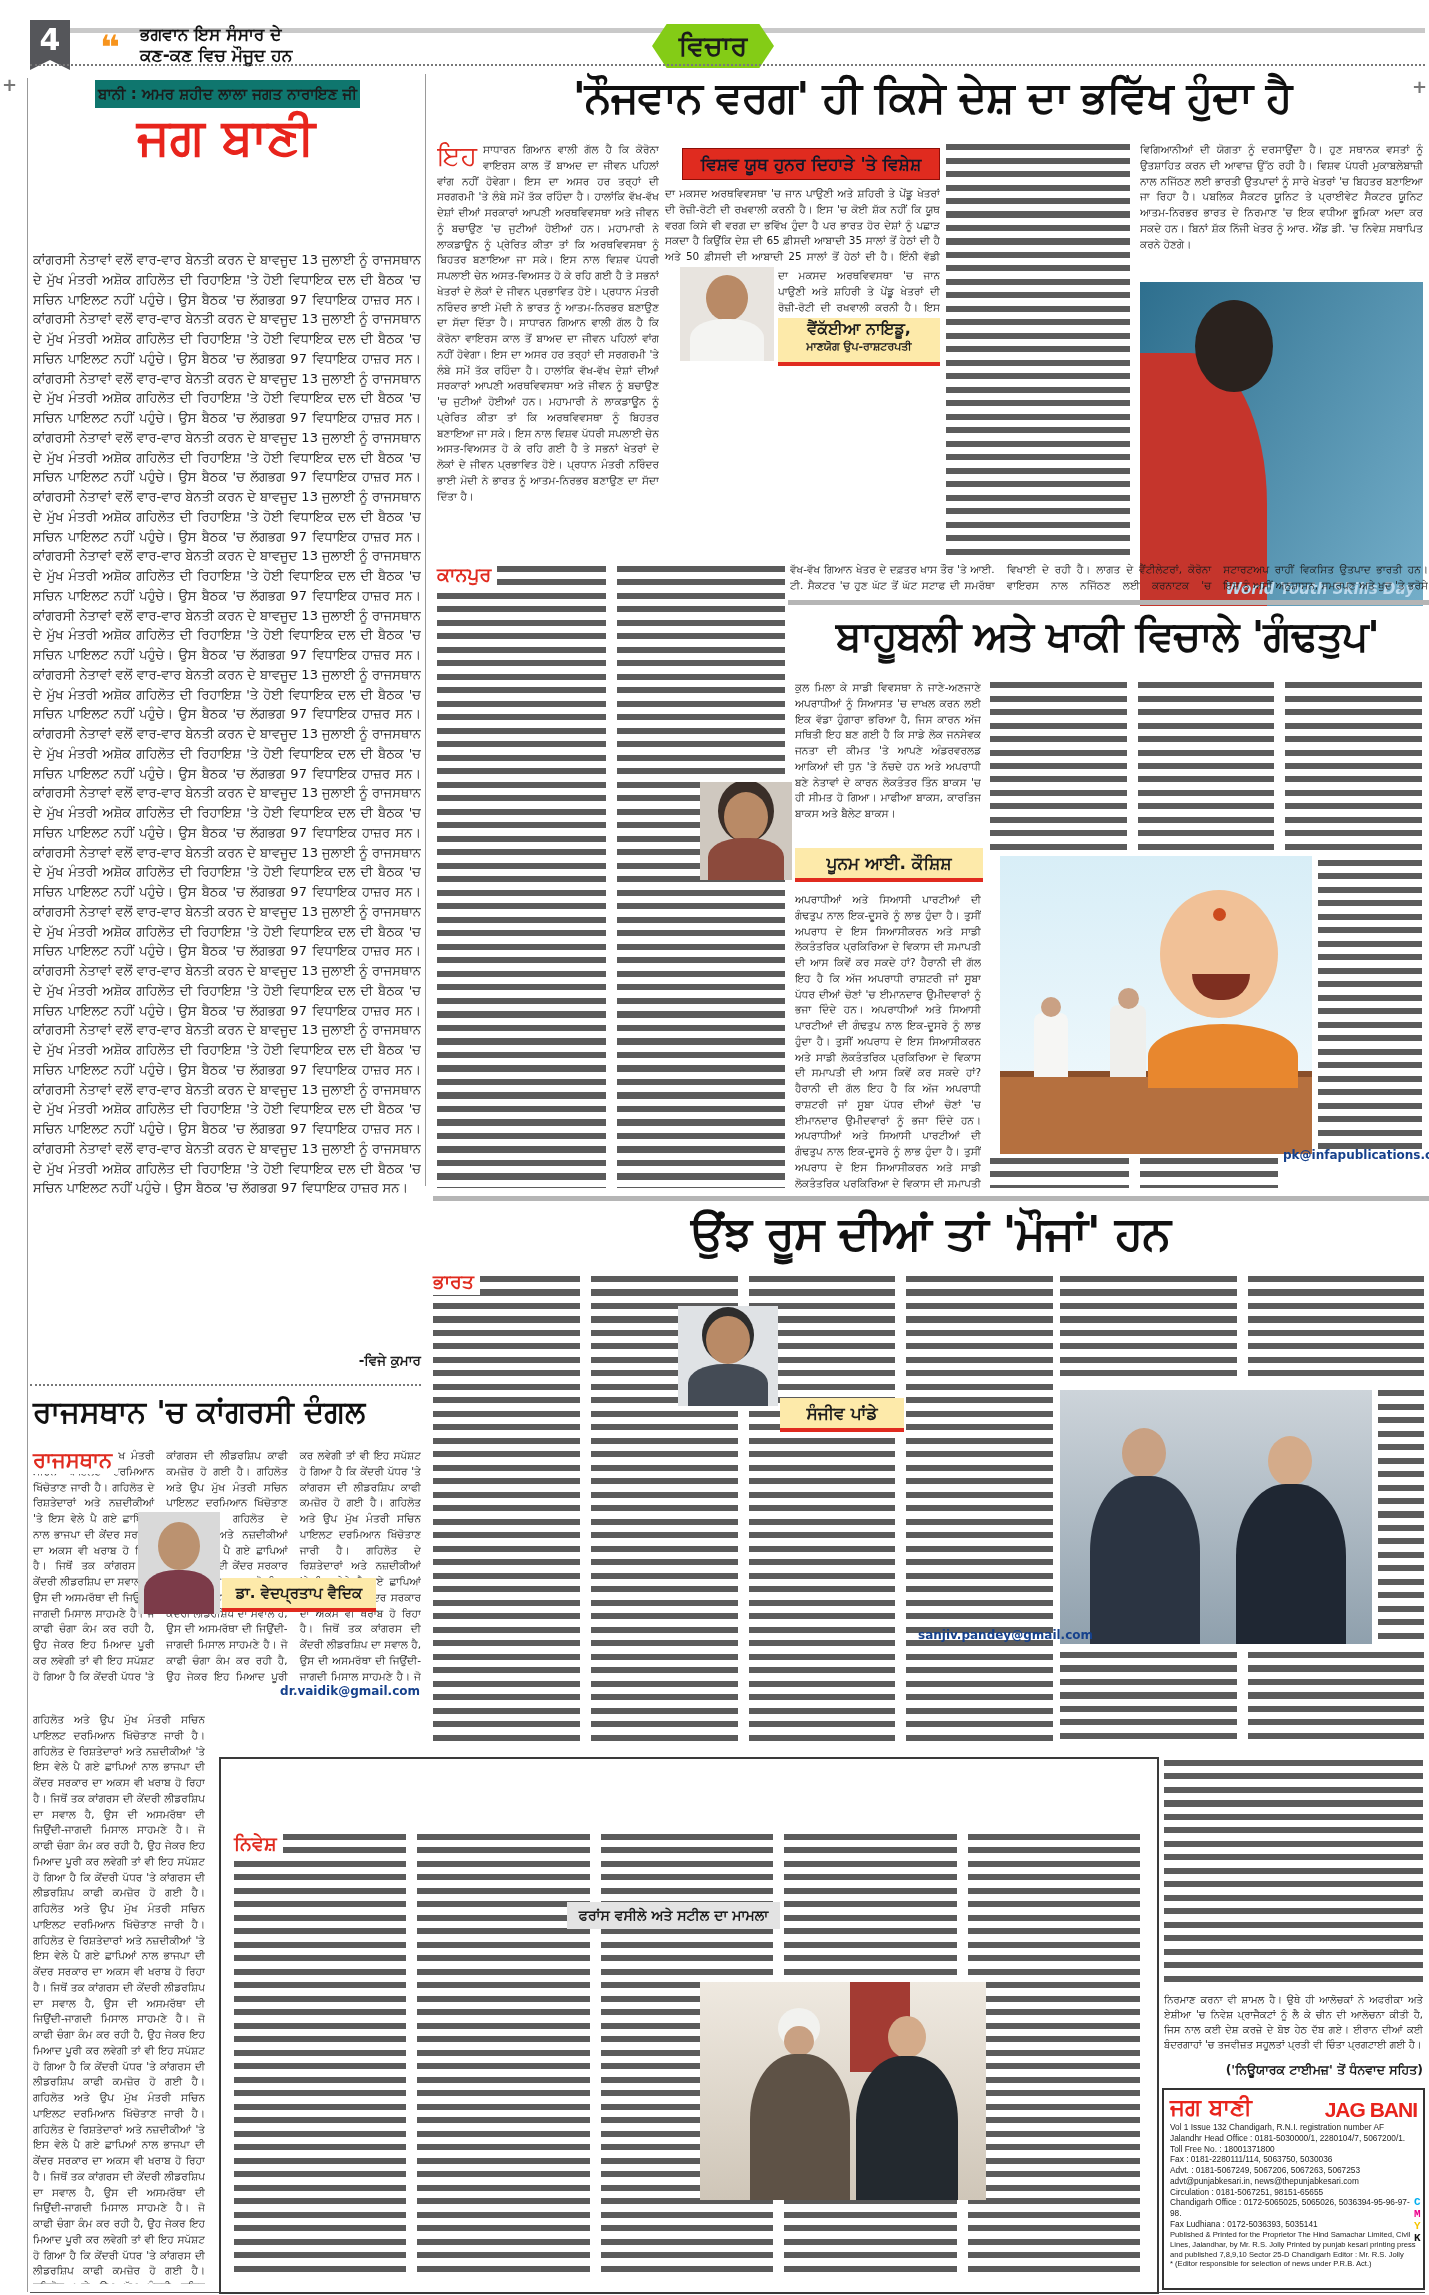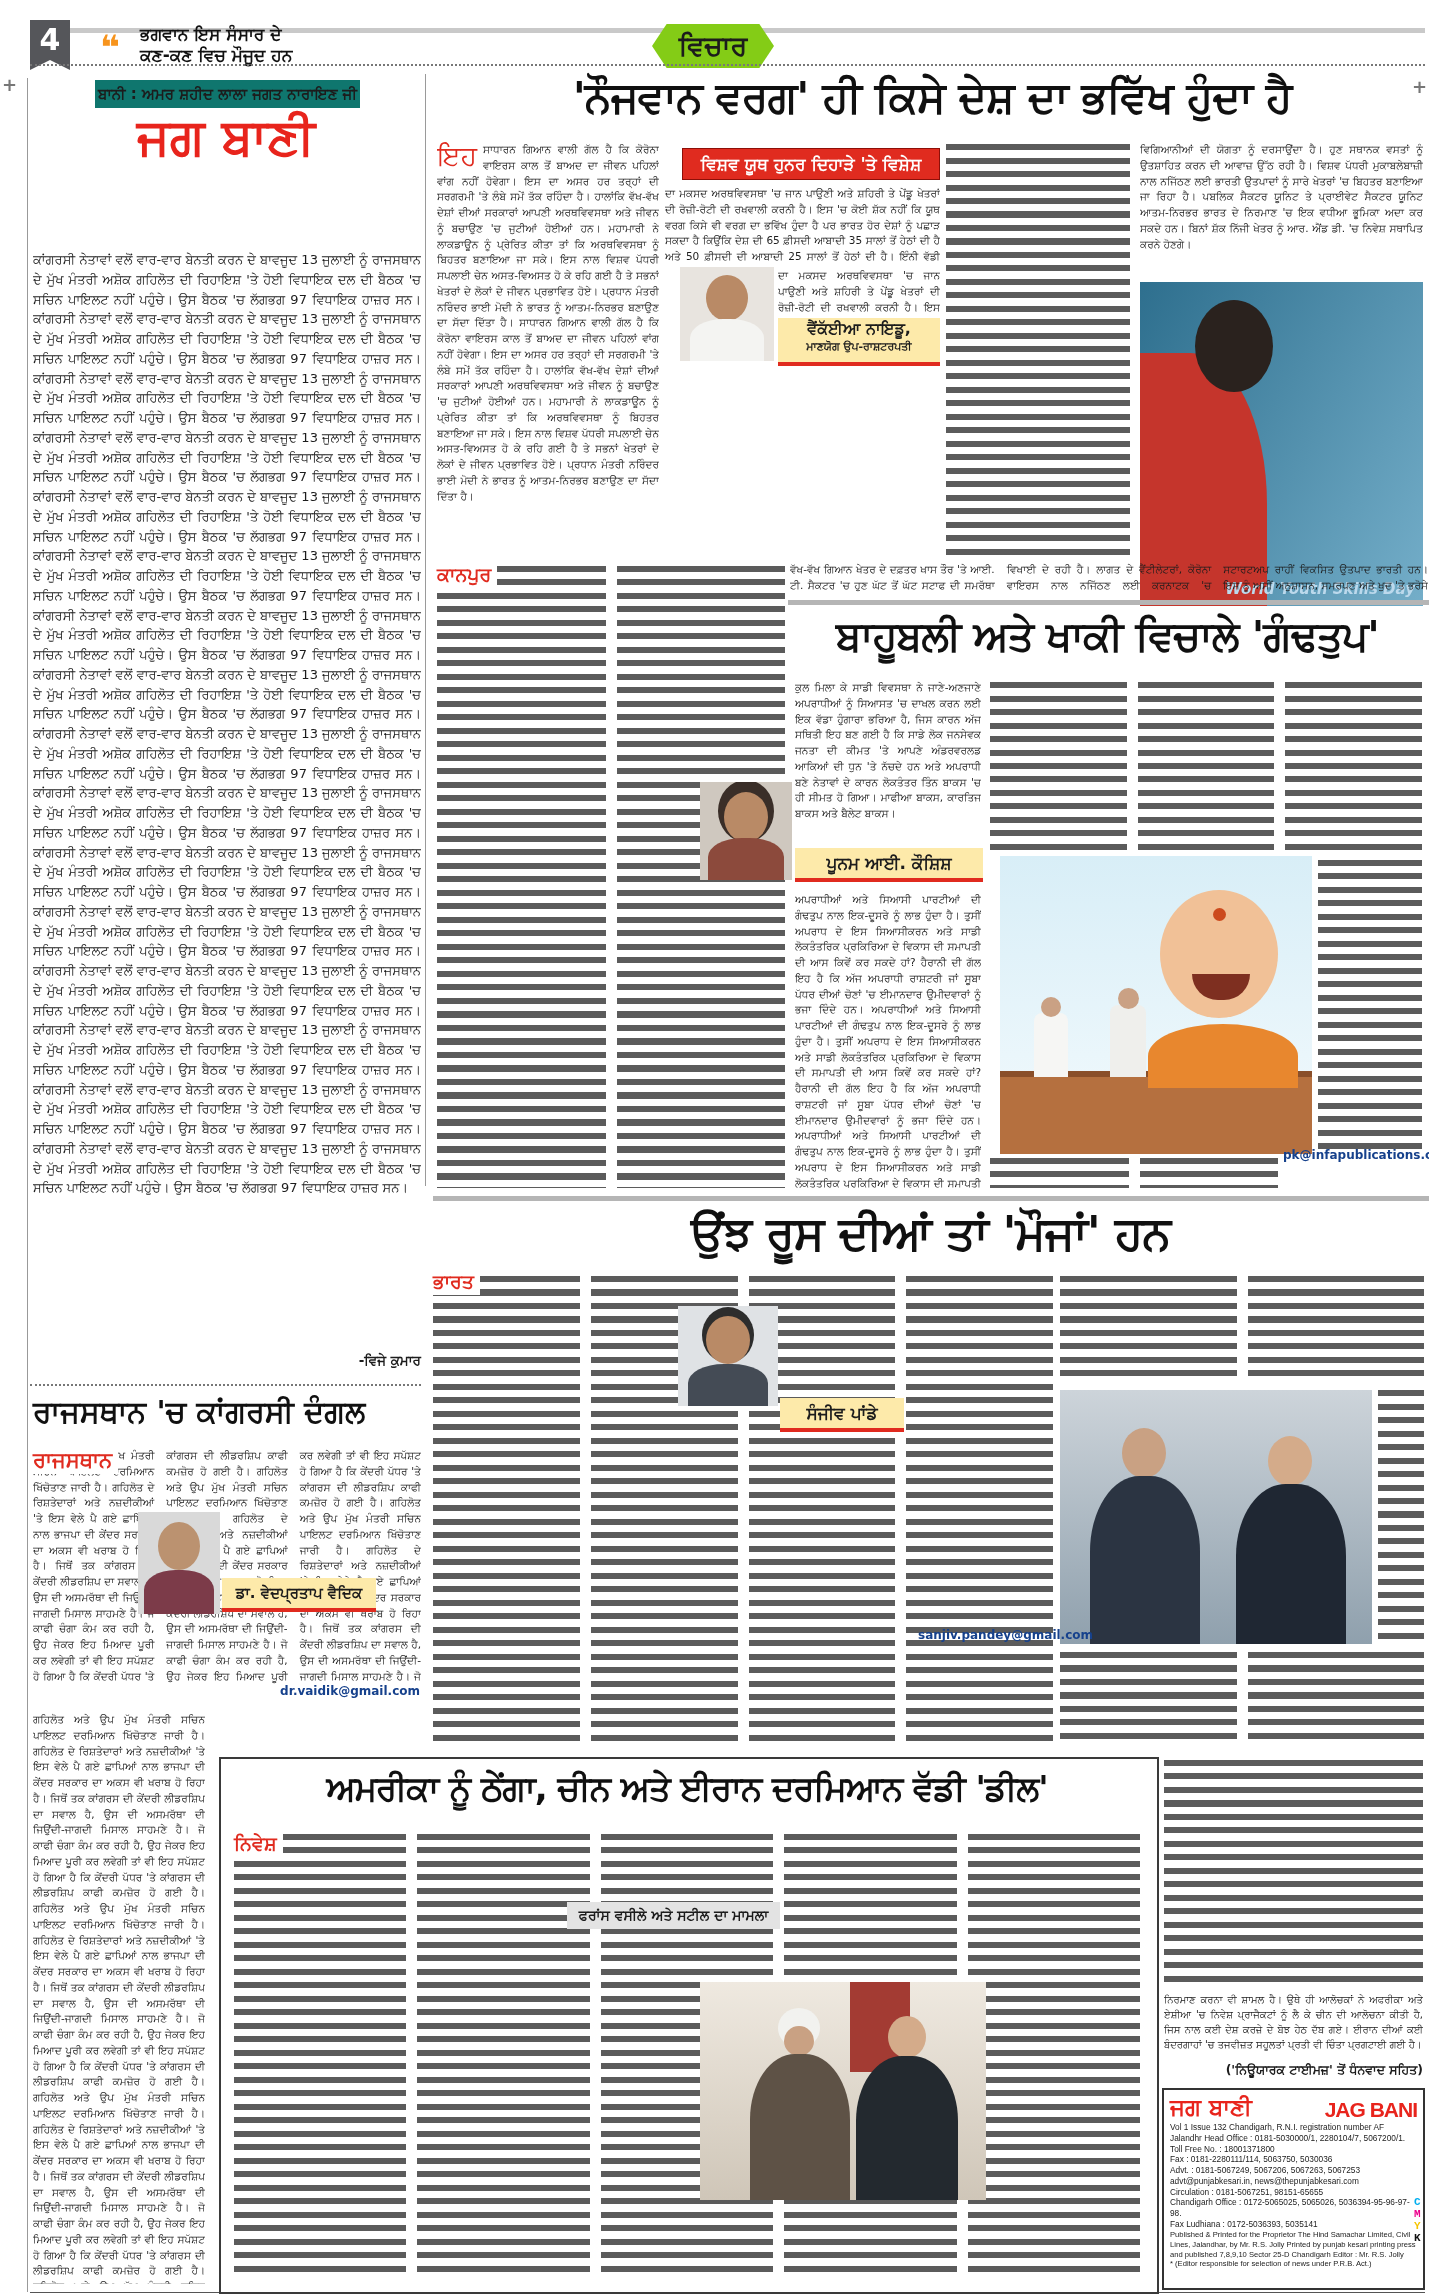--- a/index.html
+++ b/index.html
@@ -20,21 +20,21 @@
   .vrule{background:#9a9a9a;width:1px;}
   .grule{background:#b5b5b5;height:5px;}
   
   .founder-box{background:#0f766e;font-weight:bold;font-size:15px;text-align:center;line-height:28px;}
   .ed-masthead{color:#e8241c;font-weight:800;font-size:50px;text-align:center;}
   .hl{font-weight:800;color:#101010;}
   .bt{font-size:10.5px;line-height:1.5;text-align:justify;overflow:hidden;}
   .ed-body{font-size:13px;line-height:1.52;text-align:justify;overflow:hidden;}
   .cols3{column-count:3;column-gap:12px;}
   .sig{font-weight:bold;font-size:13.5px;text-align:right;}
-  .kicker{background:#e02b1f;color:#ffffff;font-weight:bold;font-size:17px;text-align:center;line-height:30px;border:1px solid #8e0f08;}
+  .kicker{background:#e02b1f;color:#0f172a;font-weight:bold;font-size:17px;text-align:center;line-height:30px;border:1px solid #8e0f08;}
   .leadword{color:#e02b1f;font-weight:400;font-size:27px;float:left;margin:0 6px 0 0;line-height:1;}
   .rlabel{color:#e02b1f;font-weight:800;font-size:19px;background:#fff;padding:0 6px 2px 0;}
   .abox{background:#fdeaaa;border-bottom:4px solid #e02b1f;font-weight:bold;text-align:center;overflow:hidden;}
   .email{color:#16418c;font-weight:bold;font-size:12px;text-align:right;}
   .credit{font-weight:bold;font-size:12.5px;text-align:right;}
   .subhead-box{background:#e3e3e3;font-weight:bold;font-size:14px;text-align:center;line-height:27px;}
   
   .greek-cols{display:flex;gap:11px;}
   .greek{flex:1;background-image:repeating-linear-gradient(to bottom,rgba(45,45,45,.78) 0 6px,transparent 6px 13.5px);}
   
@@ -184,21 +184,20 @@
   <div class="abs rlabel" style="left:33px;top:1448px;font-size:21px;">ਰਾਜਸਥਾਨ</div>
   <div class="abs photo" style="left:138px;top:1512px;width:82px;height:102px;background:#d9d9d9;">
     <div class="ph-head" style="left:20px;top:10px;width:42px;height:48px;background:#bb9270;"></div>
     <div class="ph-body" style="left:6px;top:58px;width:70px;height:44px;background:#7c3b49;"></div>
   </div>
   <div class="abs abox" style="left:222px;top:1578px;width:154px;height:30px;font-size:15px;line-height:30px;">ਡਾ. ਵੇਦਪ੍ਰਤਾਪ ਵੈਦਿਕ</div>
   <div class="abs email" style="left:230px;top:1684px;width:190px;">dr.vaidik@gmail.com</div>
   <div class="abs bt" style="left:33px;top:1712px;width:172px;height:572px;">ਗਹਿਲੋਤ ਅਤੇ ਉਪ ਮੁੱਖ ਮੰਤਰੀ ਸਚਿਨ ਪਾਇਲਟ ਦਰਮਿਆਨ ਖਿੱਚੋਤਾਣ ਜਾਰੀ ਹੈ। ਗਹਿਲੋਤ ਦੇ ਰਿਸ਼ਤੇਦਾਰਾਂ ਅਤੇ ਨਜ਼ਦੀਕੀਆਂ 'ਤੇ ਇਸ ਵੇਲੇ ਪੈ ਗਏ ਛਾਪਿਆਂ ਨਾਲ ਭਾਜਪਾ ਦੀ ਕੇਂਦਰ ਸਰਕਾਰ ਦਾ ਅਕਸ ਵੀ ਖਰਾਬ ਹੋ ਰਿਹਾ ਹੈ। ਜਿਥੋਂ ਤਕ ਕਾਂਗਰਸ ਦੀ ਕੇਂਦਰੀ ਲੀਡਰਸ਼ਿਪ ਦਾ ਸਵਾਲ ਹੈ, ਉਸ ਦੀ ਅਸਮਰੱਥਾ ਦੀ ਜਿਉਂਦੀ-ਜਾਗਦੀ ਮਿਸਾਲ ਸਾਹਮਣੇ ਹੈ। ਜੋ ਕਾਫੀ ਚੰਗਾ ਕੰਮ ਕਰ ਰਹੀ ਹੈ, ਉਹ ਜੇਕਰ ਇਹ ਮਿਆਦ ਪੂਰੀ ਕਰ ਲਵੇਗੀ ਤਾਂ ਵੀ ਇਹ ਸਪੱਸ਼ਟ ਹੋ ਗਿਆ ਹੈ ਕਿ ਕੇਂਦਰੀ ਪੱਧਰ 'ਤੇ ਕਾਂਗਰਸ ਦੀ ਲੀਡਰਸ਼ਿਪ ਕਾਫੀ ਕਮਜ਼ੋਰ ਹੋ ਗਈ ਹੈ। ਗਹਿਲੋਤ ਅਤੇ ਉਪ ਮੁੱਖ ਮੰਤਰੀ ਸਚਿਨ ਪਾਇਲਟ ਦਰਮਿਆਨ ਖਿੱਚੋਤਾਣ ਜਾਰੀ ਹੈ। ਗਹਿਲੋਤ ਦੇ ਰਿਸ਼ਤੇਦਾਰਾਂ ਅਤੇ ਨਜ਼ਦੀਕੀਆਂ 'ਤੇ ਇਸ ਵੇਲੇ ਪੈ ਗਏ ਛਾਪਿਆਂ ਨਾਲ ਭਾਜਪਾ ਦੀ ਕੇਂਦਰ ਸਰਕਾਰ ਦਾ ਅਕਸ ਵੀ ਖਰਾਬ ਹੋ ਰਿਹਾ ਹੈ। ਜਿਥੋਂ ਤਕ ਕਾਂਗਰਸ ਦੀ ਕੇਂਦਰੀ ਲੀਡਰਸ਼ਿਪ ਦਾ ਸਵਾਲ ਹੈ, ਉਸ ਦੀ ਅਸਮਰੱਥਾ ਦੀ ਜਿਉਂਦੀ-ਜਾਗਦੀ ਮਿਸਾਲ ਸਾਹਮਣੇ ਹੈ। ਜੋ ਕਾਫੀ ਚੰਗਾ ਕੰਮ ਕਰ ਰਹੀ ਹੈ, ਉਹ ਜੇਕਰ ਇਹ ਮਿਆਦ ਪੂਰੀ ਕਰ ਲਵੇਗੀ ਤਾਂ ਵੀ ਇਹ ਸਪੱਸ਼ਟ ਹੋ ਗਿਆ ਹੈ ਕਿ ਕੇਂਦਰੀ ਪੱਧਰ 'ਤੇ ਕਾਂਗਰਸ ਦੀ ਲੀਡਰਸ਼ਿਪ ਕਾਫੀ ਕਮਜ਼ੋਰ ਹੋ ਗਈ ਹੈ। ਗਹਿਲੋਤ ਅਤੇ ਉਪ ਮੁੱਖ ਮੰਤਰੀ ਸਚਿਨ ਪਾਇਲਟ ਦਰਮਿਆਨ ਖਿੱਚੋਤਾਣ ਜਾਰੀ ਹੈ। ਗਹਿਲੋਤ ਦੇ ਰਿਸ਼ਤੇਦਾਰਾਂ ਅਤੇ ਨਜ਼ਦੀਕੀਆਂ 'ਤੇ ਇਸ ਵੇਲੇ ਪੈ ਗਏ ਛਾਪਿਆਂ ਨਾਲ ਭਾਜਪਾ ਦੀ ਕੇਂਦਰ ਸਰਕਾਰ ਦਾ ਅਕਸ ਵੀ ਖਰਾਬ ਹੋ ਰਿਹਾ ਹੈ। ਜਿਥੋਂ ਤਕ ਕਾਂਗਰਸ ਦੀ ਕੇਂਦਰੀ ਲੀਡਰਸ਼ਿਪ ਦਾ ਸਵਾਲ ਹੈ, ਉਸ ਦੀ ਅਸਮਰੱਥਾ ਦੀ ਜਿਉਂਦੀ-ਜਾਗਦੀ ਮਿਸਾਲ ਸਾਹਮਣੇ ਹੈ। ਜੋ ਕਾਫੀ ਚੰਗਾ ਕੰਮ ਕਰ ਰਹੀ ਹੈ, ਉਹ ਜੇਕਰ ਇਹ ਮਿਆਦ ਪੂਰੀ ਕਰ ਲਵੇਗੀ ਤਾਂ ਵੀ ਇਹ ਸਪੱਸ਼ਟ ਹੋ ਗਿਆ ਹੈ ਕਿ ਕੇਂਦਰੀ ਪੱਧਰ 'ਤੇ ਕਾਂਗਰਸ ਦੀ ਲੀਡਰਸ਼ਿਪ ਕਾਫੀ ਕਮਜ਼ੋਰ ਹੋ ਗਈ ਹੈ। ਗਹਿਲੋਤ ਅਤੇ ਉਪ ਮੁੱਖ ਮੰਤਰੀ ਸਚਿਨ ਪਾਇਲਟ ਦਰਮਿਆਨ ਖਿੱਚੋਤਾਣ ਜਾਰੀ ਹੈ। ਗਹਿਲੋਤ ਦੇ ਰਿਸ਼ਤੇਦਾਰਾਂ ਅਤੇ ਨਜ਼ਦੀਕੀਆਂ 'ਤੇ ਇਸ ਵੇਲੇ ਪੈ ਗਏ ਛਾਪਿਆਂ ਨਾਲ ਭਾਜਪਾ ਦੀ ਕੇਂਦਰ ਸਰਕਾਰ ਦਾ ਅਕਸ ਵੀ ਖਰਾਬ ਹੋ ਰਿਹਾ ਹੈ। ਜਿਥੋਂ ਤਕ ਕਾਂਗਰਸ ਦੀ ਕੇਂਦਰੀ ਲੀਡਰਸ਼ਿਪ ਦਾ ਸਵਾਲ ਹੈ, ਉਸ ਦੀ ਅਸਮਰੱਥਾ ਦੀ ਜਿਉਂਦੀ-ਜਾਗਦੀ ਮਿਸਾਲ ਸਾਹਮਣੇ ਹੈ। ਜੋ ਕਾਫੀ ਚੰਗਾ ਕੰਮ ਕਰ ਰਹੀ ਹੈ, ਉਹ ਜੇਕਰ ਇਹ ਮਿਆਦ ਪੂਰੀ ਕਰ ਲਵੇਗੀ ਤਾਂ ਵੀ ਇਹ ਸਪੱਸ਼ਟ ਹੋ ਗਿਆ ਹੈ ਕਿ ਕੇਂਦਰੀ ਪੱਧਰ 'ਤੇ ਕਾਂਗਰਸ ਦੀ ਲੀਡਰਸ਼ਿਪ ਕਾਫੀ ਕਮਜ਼ੋਰ ਹੋ ਗਈ ਹੈ।</div>
 
   <div class="abs box-article" style="left:219px;top:1757px;width:936px;height:533px;"></div>
-  <div class="abs hl" style="left:230px;top:1768px;width:914px;font-size:34px;text-align:center;letter-spacing:-1px;">ਅਮਰੀਕਾ ਨੂੰ ਠੇਂਗਾ, ਚੀਨ ਅਤੇ ਈਰਾਨ ਦਰਮਿਆਨ ਵੱਡੀ 'ਡੀਲ'</div>
   <div class="abs greek-cols" style="left:234px;top:1834px;width:906px;height:444px;">
       <div class="greek"></div>
       <div class="greek"></div>
       <div class="greek"></div>
       <div class="greek"></div>
       <div class="greek"></div>
     </div>
   <div class="abs rlabel" style="left:234px;top:1832px;">ਨਿਵੇਸ਼</div>
   <div class="abs subhead-box" style="left:567px;top:1902px;width:213px;height:27px;">ਫਰਾਂਸ ਵਸੀਲੇ ਅਤੇ ਸਟੀਲ ਦਾ ਮਾਮਲਾ</div>
   <div class="abs photo" style="left:700px;top:1982px;width:286px;height:218px;background:linear-gradient(#efe9e0,#cfc6b8);">

